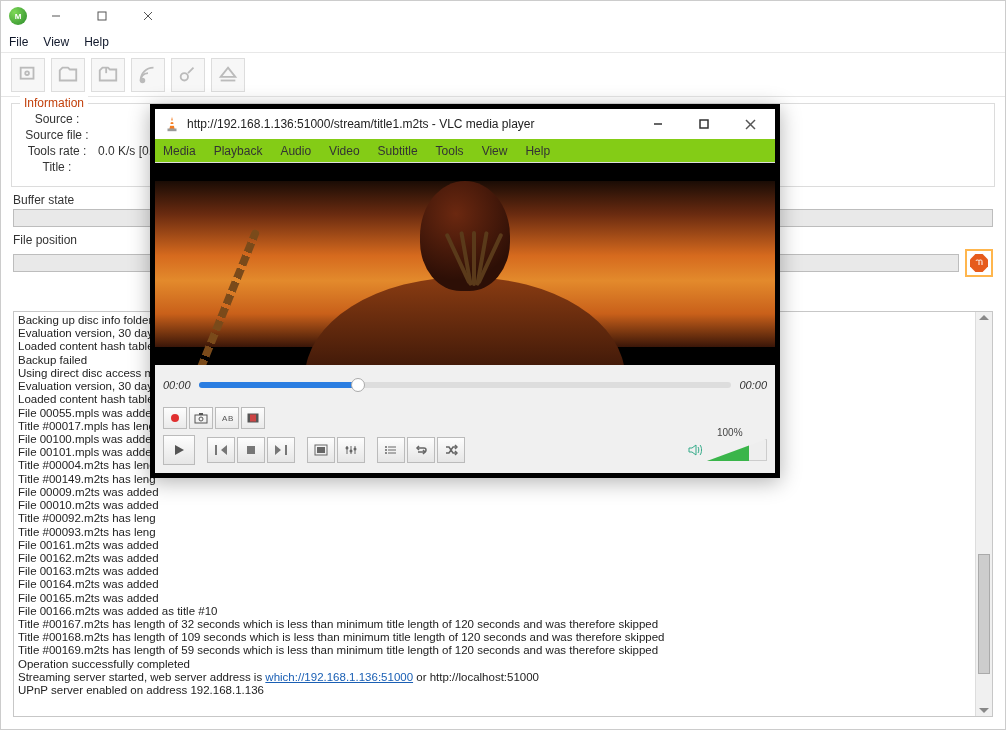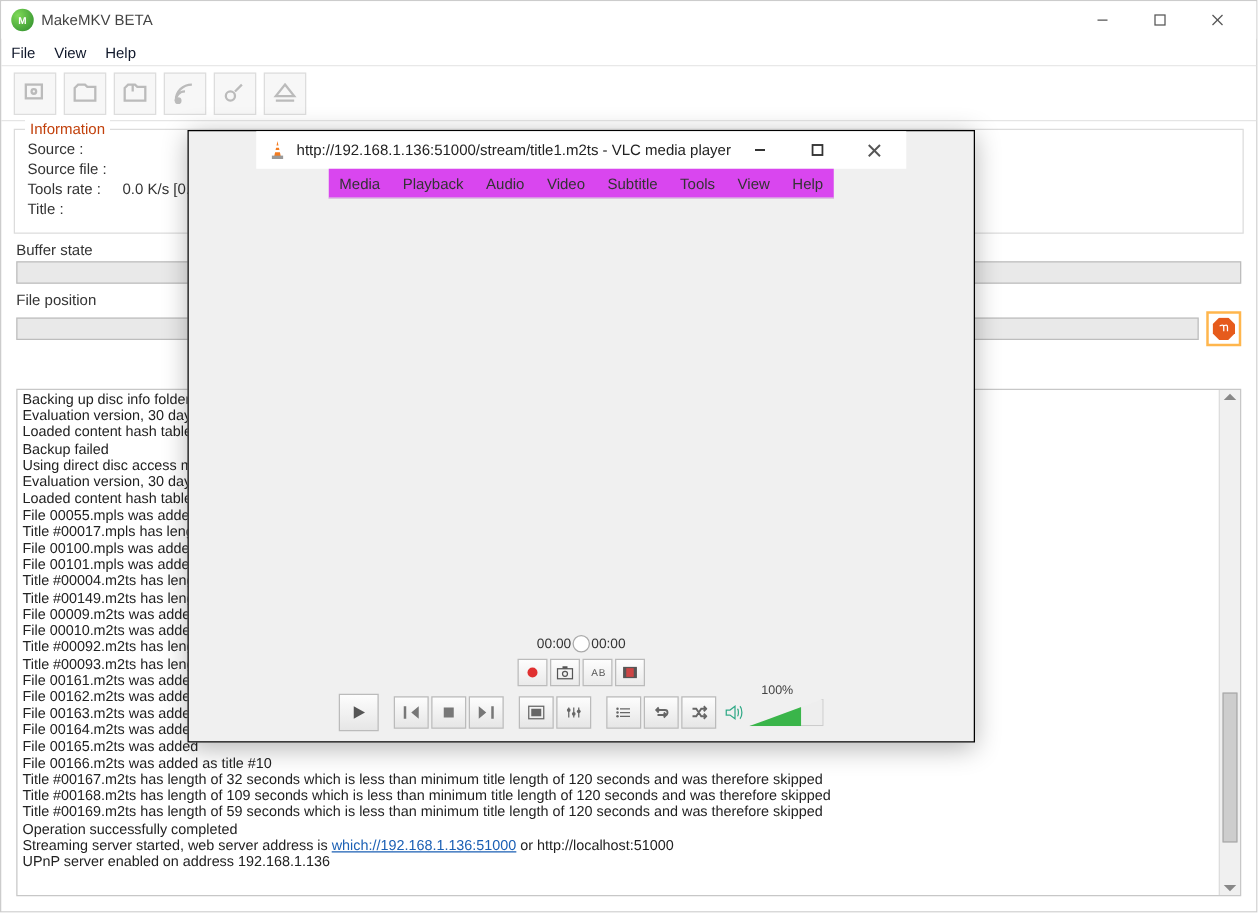--- a/index.html
+++ b/index.html
@@ -16,52 +16,52 @@
 .mkv-menu { height: 22px; display: flex; align-items: center; padding: 0 8px; gap: 15px; color: #0f172a; font-size: 12px; border-bottom: 1px solid #e8e8e8; }
 .mkv-menu span { cursor: default; }
 
 .mkv-toolbar { height: 44px; display: flex; align-items: center; padding: 4px 10px; gap: 6px; border-bottom: 1px solid #e5e5e5; }
 .tool-btn { width: 34px; height: 34px; border: 1px solid #ddd; background: #f7f7f7; display:flex; align-items:center; justify-content:center; color:#bbb; }
 .tool-btn svg { width: 22px; height: 22px; }
 
 .info-group { margin: 6px 10px 2px; border: 1px solid #dcdcdc; padding: 6px 10px 10px; position: relative; }
 .info-group > .legend { position: absolute; top: -8px; left: 8px; background: #fff; padding: 0 4px; font-size: 12px; color: #c2410c; }
 .info-row { display: flex; font-size: 12px; color: #333; margin: 2px 0; }
-.info-label { width: 70px; text-align: left; margin-right: 6px; color: #333; }
+.info-label { width: 70px; text-align: center; margin-right: 6px; color: #333; }
 
 .section-label { margin: 6px 12px 2px; font-size: 12px; color: #333; }
 .progress-row { display:flex; align-items:center; margin: 0 12px 6px; gap:6px; }
 .progress-bar { flex:1; height: 18px; border: 1px solid #bdbdbd; background: #e9e9e9; }
 .stop-btn { width: 28px; height: 28px; border: 2px solid #ffb64d; display:flex; align-items:center; justify-content:center; background:#fff; }
 .stop-inner { width: 18px; height: 18px; background: #e65b1c; clip-path: polygon(30% 0%, 70% 0%, 100% 30%, 100% 70%, 70% 100%, 30% 100%, 0% 70%, 0% 30%); display:flex; align-items:center; justify-content:center; }
 
 .log-area { position: absolute; left: 12px; right: 12px; top: 310px; bottom: 12px; border: 1px solid #c7c7c7; background: #fff; font-size: 11.5px; line-height: 1.15; color: #222; display:flex; }
 .log-content { flex:1; padding: 2px 4px; overflow: hidden; white-space: pre-wrap; }
 .log-scroll { width: 17px; background: #f0f0f0; border-left: 1px solid #ddd; position: relative; }
 .log-scroll::before, .log-scroll::after { content:""; position:absolute; left:3px; width:0; height:0; border-left:5px solid transparent; border-right:5px solid transparent; }
 .log-scroll::before { top:3px; border-bottom:5px solid #888; }
 .log-scroll::after { bottom:3px; border-top:5px solid #888; }
 .log-thumb { position:absolute; left:2px; right:2px; top: 60%; height: 120px; background:#cdcdcd; border:1px solid #aaa; }
 
 
-.vlc-window { position: absolute; left: 150px; top: 104px; width: 630px; height: 490px; background: #f0f0f0; border: 1px solid #000000; box-shadow: 0 4px 20px rgba(0,0,0,.3); display:flex; flex-direction:column;align-items:center; }
+.vlc-window { position: absolute; left: 150px; top: 104px; width: 630px; height: 374px; background: #f0f0f0; border: 5px solid #000000; box-shadow: 0 4px 20px rgba(0,0,0,.3); display:flex; flex-direction:column; }
 .vlc-titlebar { height: 30px; background: #fff; display:flex; align-items:center; padding: 0 2px 0 8px; }
 .vlc-cone { width:18px; height:18px; margin-right:6px; }
 .vlc-title { flex:1; font-size:12px; color:#222; white-space:nowrap; overflow:hidden; }
-.vlc-menu { height: 24px; background:#d946ef; display:flex; align-items:center; padding: 0 8px; gap: 18px; font-size:12px; color:#333; border-bottom:1px solid #ddd; }
+.vlc-menu { height: 24px; background:#84cc16; display:flex; align-items:center; padding: 0 8px; gap: 18px; font-size:12px; color:#333; border-bottom:1px solid #ddd; }
 .vlc-video { flex:1; background:#000; position:relative; overflow:hidden; }
 .video-frame { position:absolute; top:18px; bottom:18px; left:0; right:0; background: linear-gradient(180deg, #1a0c05 0%, #6a2b10 20%, #d66a1e 45%, #e38a2c 60%, #c9601a 80%, #3a1608 100%); }
 .figure { position:absolute; left:50%; top:50%; transform:translate(-50%,-50%); width: 220px; height: 260px; }
 .head { position:absolute; left:50%; top:18%; transform:translateX(-50%); width:90px; height:110px; border-radius:50% 50% 45% 45%; background: radial-gradient(circle at 40% 30%, #6b2810, #2d0f06 70%); }
 .mask-bar { position:absolute; width:4px; height:55px; background:#5a3a1a; top:50px; border-radius:2px; }
 .mb1{left:36px; transform:rotate(-25deg);} .mb2{left:44px; transform:rotate(-10deg);} .mb3{left:52px;} .mb4{left:60px; transform:rotate(10deg);} .mb5{left:68px; transform:rotate(25deg);}
 .shoulders { position:absolute; left:50%; transform:translateX(-50%); top:55%; width:320px; height:100px; border-radius:50% 50% 0 0 / 100% 100% 0 0; background: linear-gradient(180deg, #8a3c12, #3a1608); }
 .chain { position:absolute; left:10%; top:25%; width:8px; height:190px; background: repeating-linear-gradient(180deg, #7a4a1a 0 10px, transparent 10px 14px); transform:rotate(22deg); border-radius:4px; }
 
-.vlc-seek { display:flex; align-items:center; padding: 4px 8px; gap: 8px; background:#f0f0f0; font-size:11px; color:#333; }
+.vlc-seek { display:flex; align-items:center; padding: 14px 8px; gap: 8px; background:#f0f0f0; font-size:11px; color:#333;font-style:italic; }
 .seek-track { flex:1; height:6px; background:#ddd; border-radius:3px; position:relative; }
 .seek-fill { position:absolute; left:0; top:0; bottom:0; width:30%; background:#2a7de1; border-radius:3px; }
 .seek-knob { position:absolute; left:30%; top:50%; transform:translate(-50%,-50%); width:14px; height:14px; border-radius:50%; background:#fff; border:1px solid #aaa; }
 
 .vlc-iconrow { padding: 2px 8px; display:flex; gap:2px; }
 .mini-btn { width:24px; height:22px; border:1px solid #bbb; background:linear-gradient(#fdfdfd,#eaeaea); display:flex; align-items:center; justify-content:center; font-size:11px; color:#444; }
 .rec-dot{ width:8px; height:8px; border-radius:50%; background:#e03030;}
 
 .vlc-controls { padding: 4px 8px 8px; display:flex; align-items:center; gap:6px; }
 .ctrl-btn { width:28px; height:26px; border:1px solid #bbb; background:linear-gradient(#fdfdfd,#e6e6e6); display:flex; align-items:center; justify-content:center; color:#555; }
@@ -72,21 +72,20 @@
 .vol-tri-fill { position:absolute; inset:0; background:#3ab54a; clip-path: polygon(0 100%, 70% 30%, 70% 100%); }
 
 a.loglink { color:#1a5fb4; text-decoration: underline; }
 </style>
 </head>
 <body>
 
 <div class="mkv-window">
   <div class="mkv-titlebar">
     <div class="mkv-icon">M</div>
-    <div class="mkv-title">MakeMKV BETA</div>
     <div class="win-controls">
       <div class="win-btn">
         <svg width="10" height="10" viewBox="0 0 10 10">
             <line x1="1" y1="5" x2="9" y2="5" stroke="#555" stroke-width="1"></line>
           </svg>
       </div>
       <div class="win-btn">
         <svg width="10" height="10" viewBox="0 0 10 10">
             <rect x="1" y="1" width="8" height="8" fill="none" stroke="#555" stroke-width="1"></rect>
           </svg>

